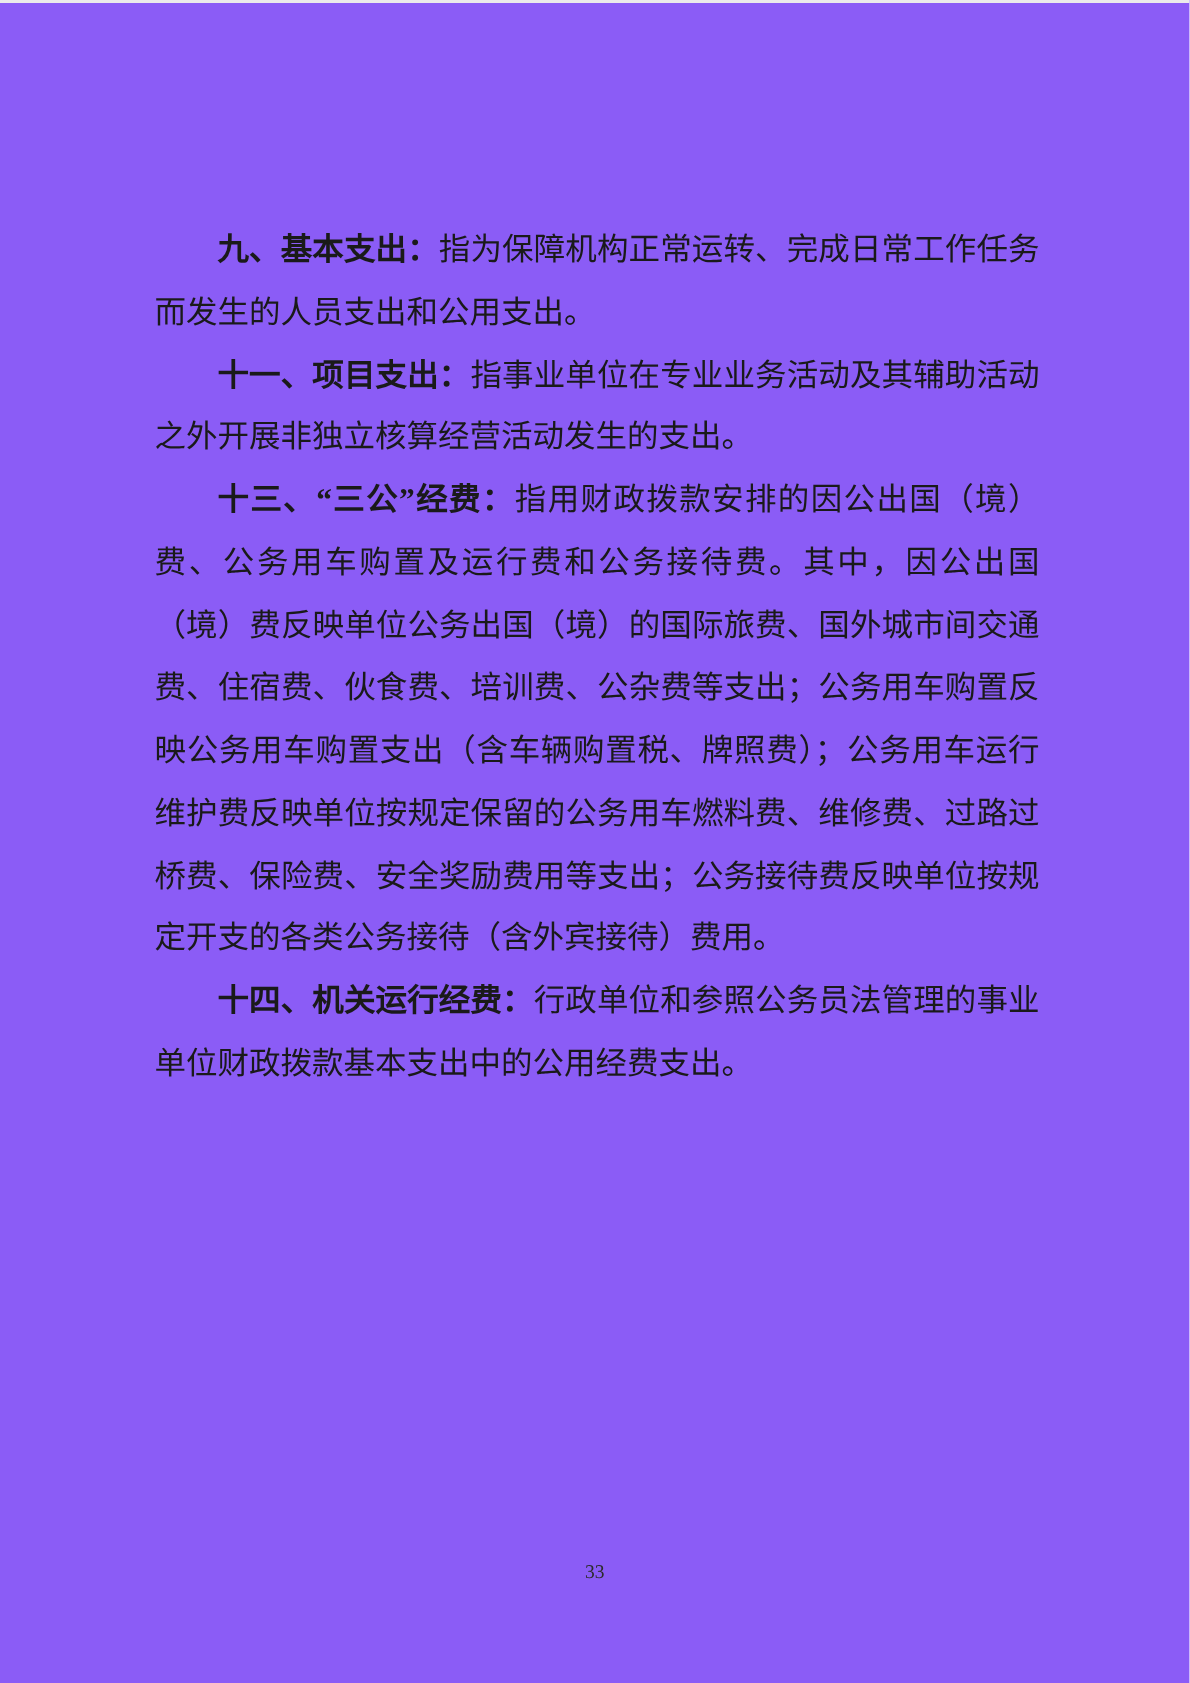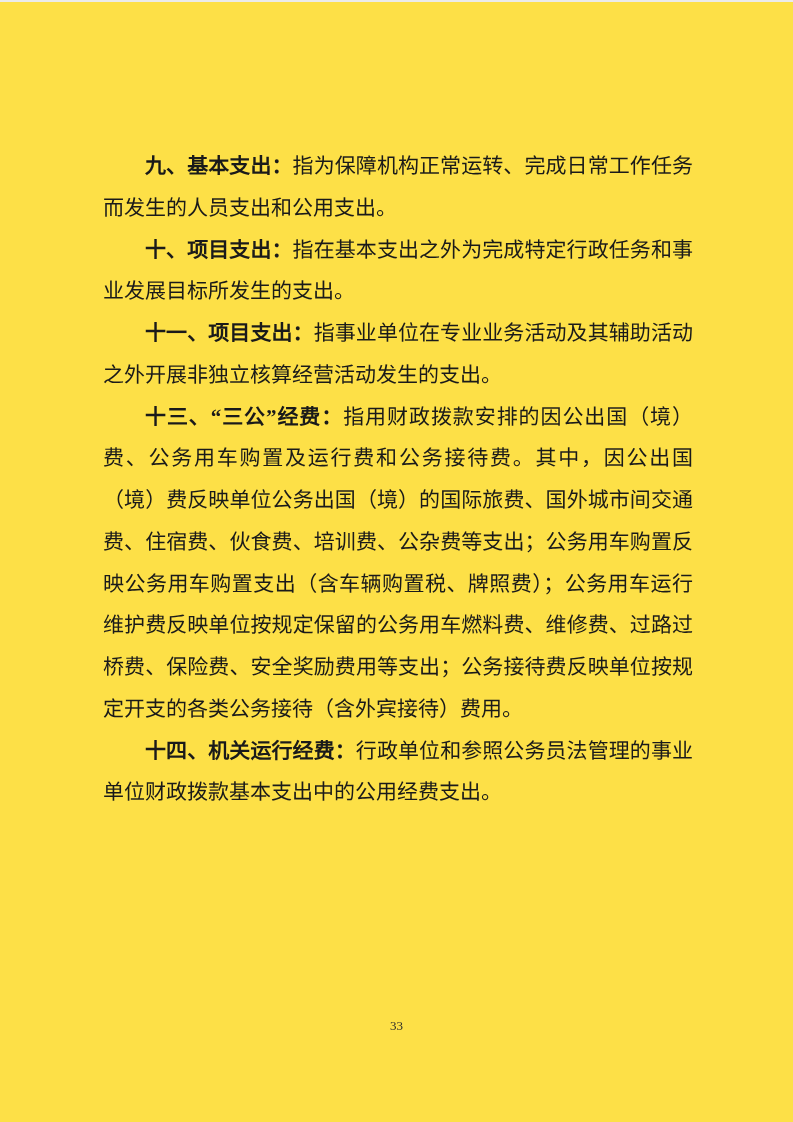--- a/index.html
+++ b/index.html
@@ -4,21 +4,21 @@
 <style>
   html, body {
     margin: 0;
     padding: 0;
     background: #ffffff;
   }
   .page {
     position: relative;
     width: 793px;
     height: 1122px;
-    background: #fde047;
+    background: #8b5cf6;
     border-top: 2px solid #ebebeb;
     box-sizing: border-box;
     overflow: hidden;
     font-family: "Liberation Serif", "DejaVu Serif", serif;
   }
   .content {
     position: absolute;
     left: 103px;
     top: 144px;
     width: 590px;
@@ -34,35 +34,34 @@
     text-align-last: left;
     text-indent: 2em;
     letter-spacing: 0;
     word-break: normal;
   }
   .content p b {
     font-weight: 700;
   }
   .page-number {
     position: absolute;
-    top: 1016px;
+    top: 1038px;
     left: 0;
     width: 100%;
     text-align: center;
     font-size: 13px;
     line-height: 16px;
     color: #2b2b2b;
     font-family: "Liberation Serif", "DejaVu Serif", serif;
   }
 </style>
 </head>
 <body>
 
 <div class="page">
   <div class="content">
     <p><b>九、基本支出：</b><span>指为保障机构正常运转、完成日常工作任务而发生的人员支出和公用支出。</span></p>
-    <p><b>十、项目支出：</b><span>指在基本支出之外为完成特定行政任务和事业发展目标所发生的支出。</span></p>
     <p><b>十一、项目支出：</b><span>指事业单位在专业业务活动及其辅助活动之外开展非独立核算经营活动发生的支出。</span></p>
     <p><b>十三、“三公”经费：</b><span>指用财政拨款安排的因公出国（境）费、公务用车购置及运行费和公务接待费。其中，因公出国（境）费反映单位公务出国（境）的国际旅费、国外城市间交通费、住宿费、伙食费、培训费、公杂费等支出；公务用车购置反映公务用车购置支出（含车辆购置税、牌照费）；公务用车运行维护费反映单位按规定保留的公务用车燃料费、维修费、过路过桥费、保险费、安全奖励费用等支出；公务接待费反映单位按规定开支的各类公务接待（含外宾接待）费用。</span></p>
     <p><b>十四、机关运行经费：</b><span>行政单位和参照公务员法管理的事业单位财政拨款基本支出中的公用经费支出。</span></p>
   </div>
   <div class="page-number">33</div>
 </div>
 
 </body></html>

